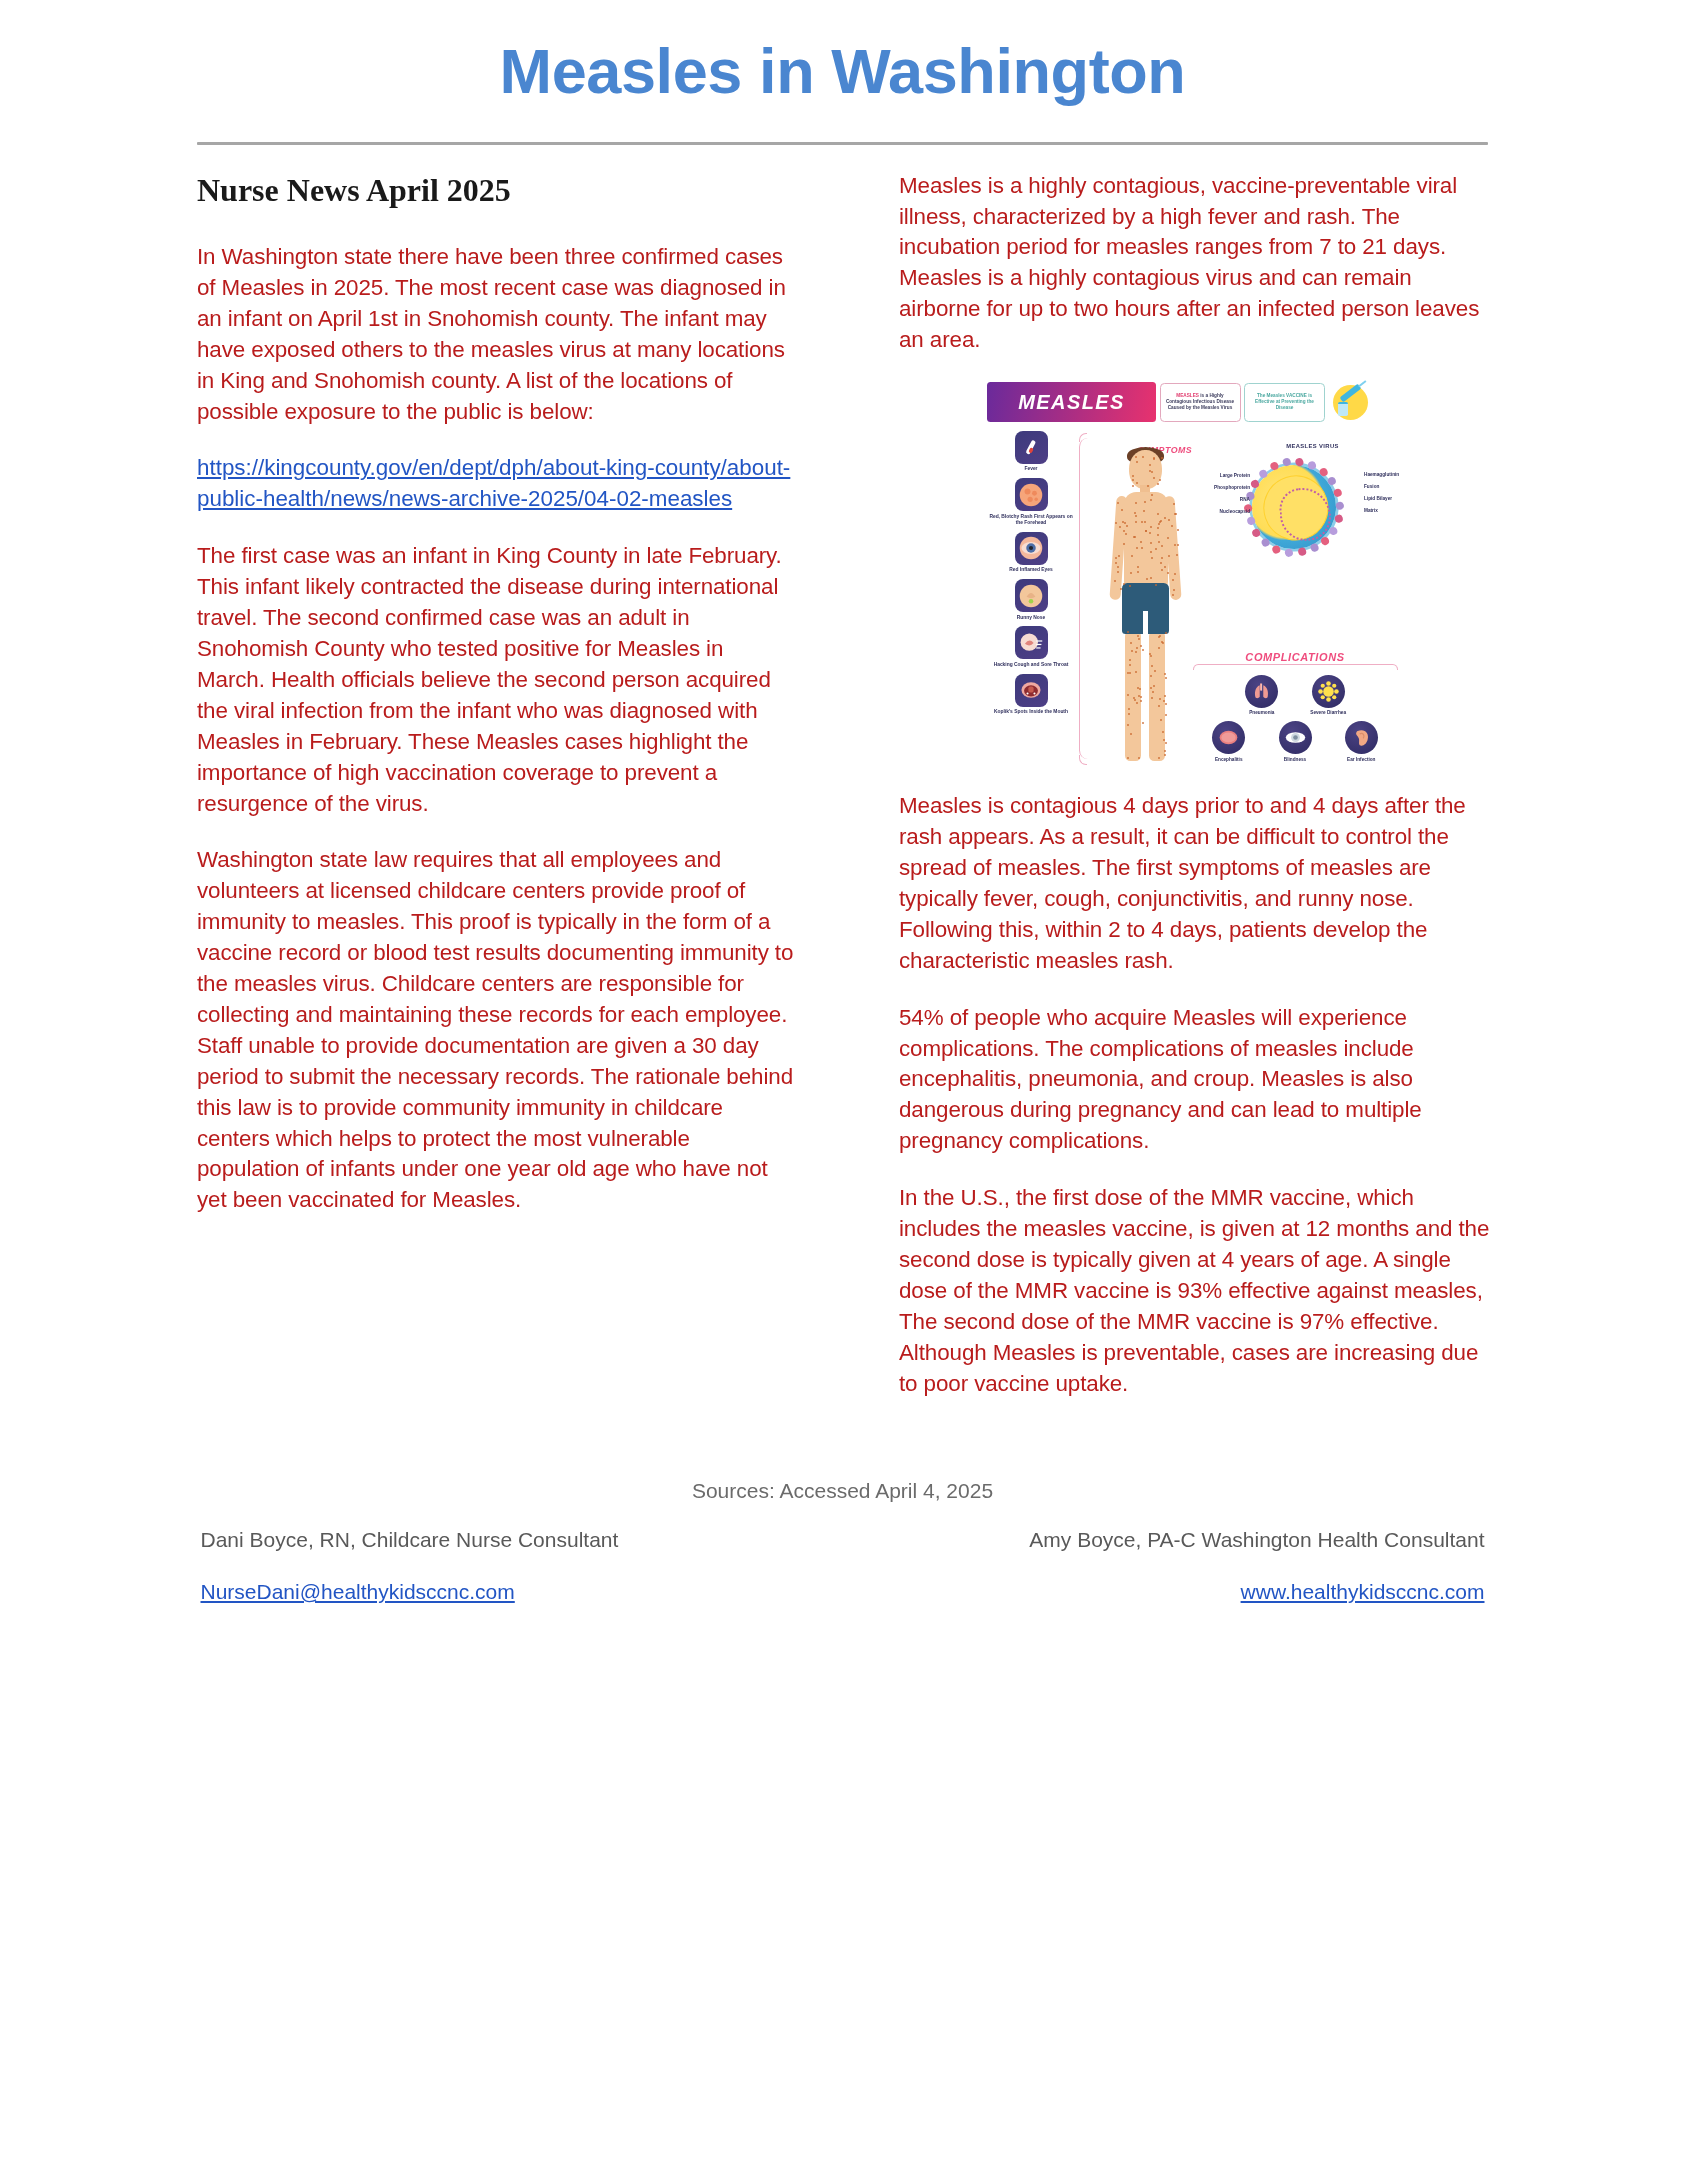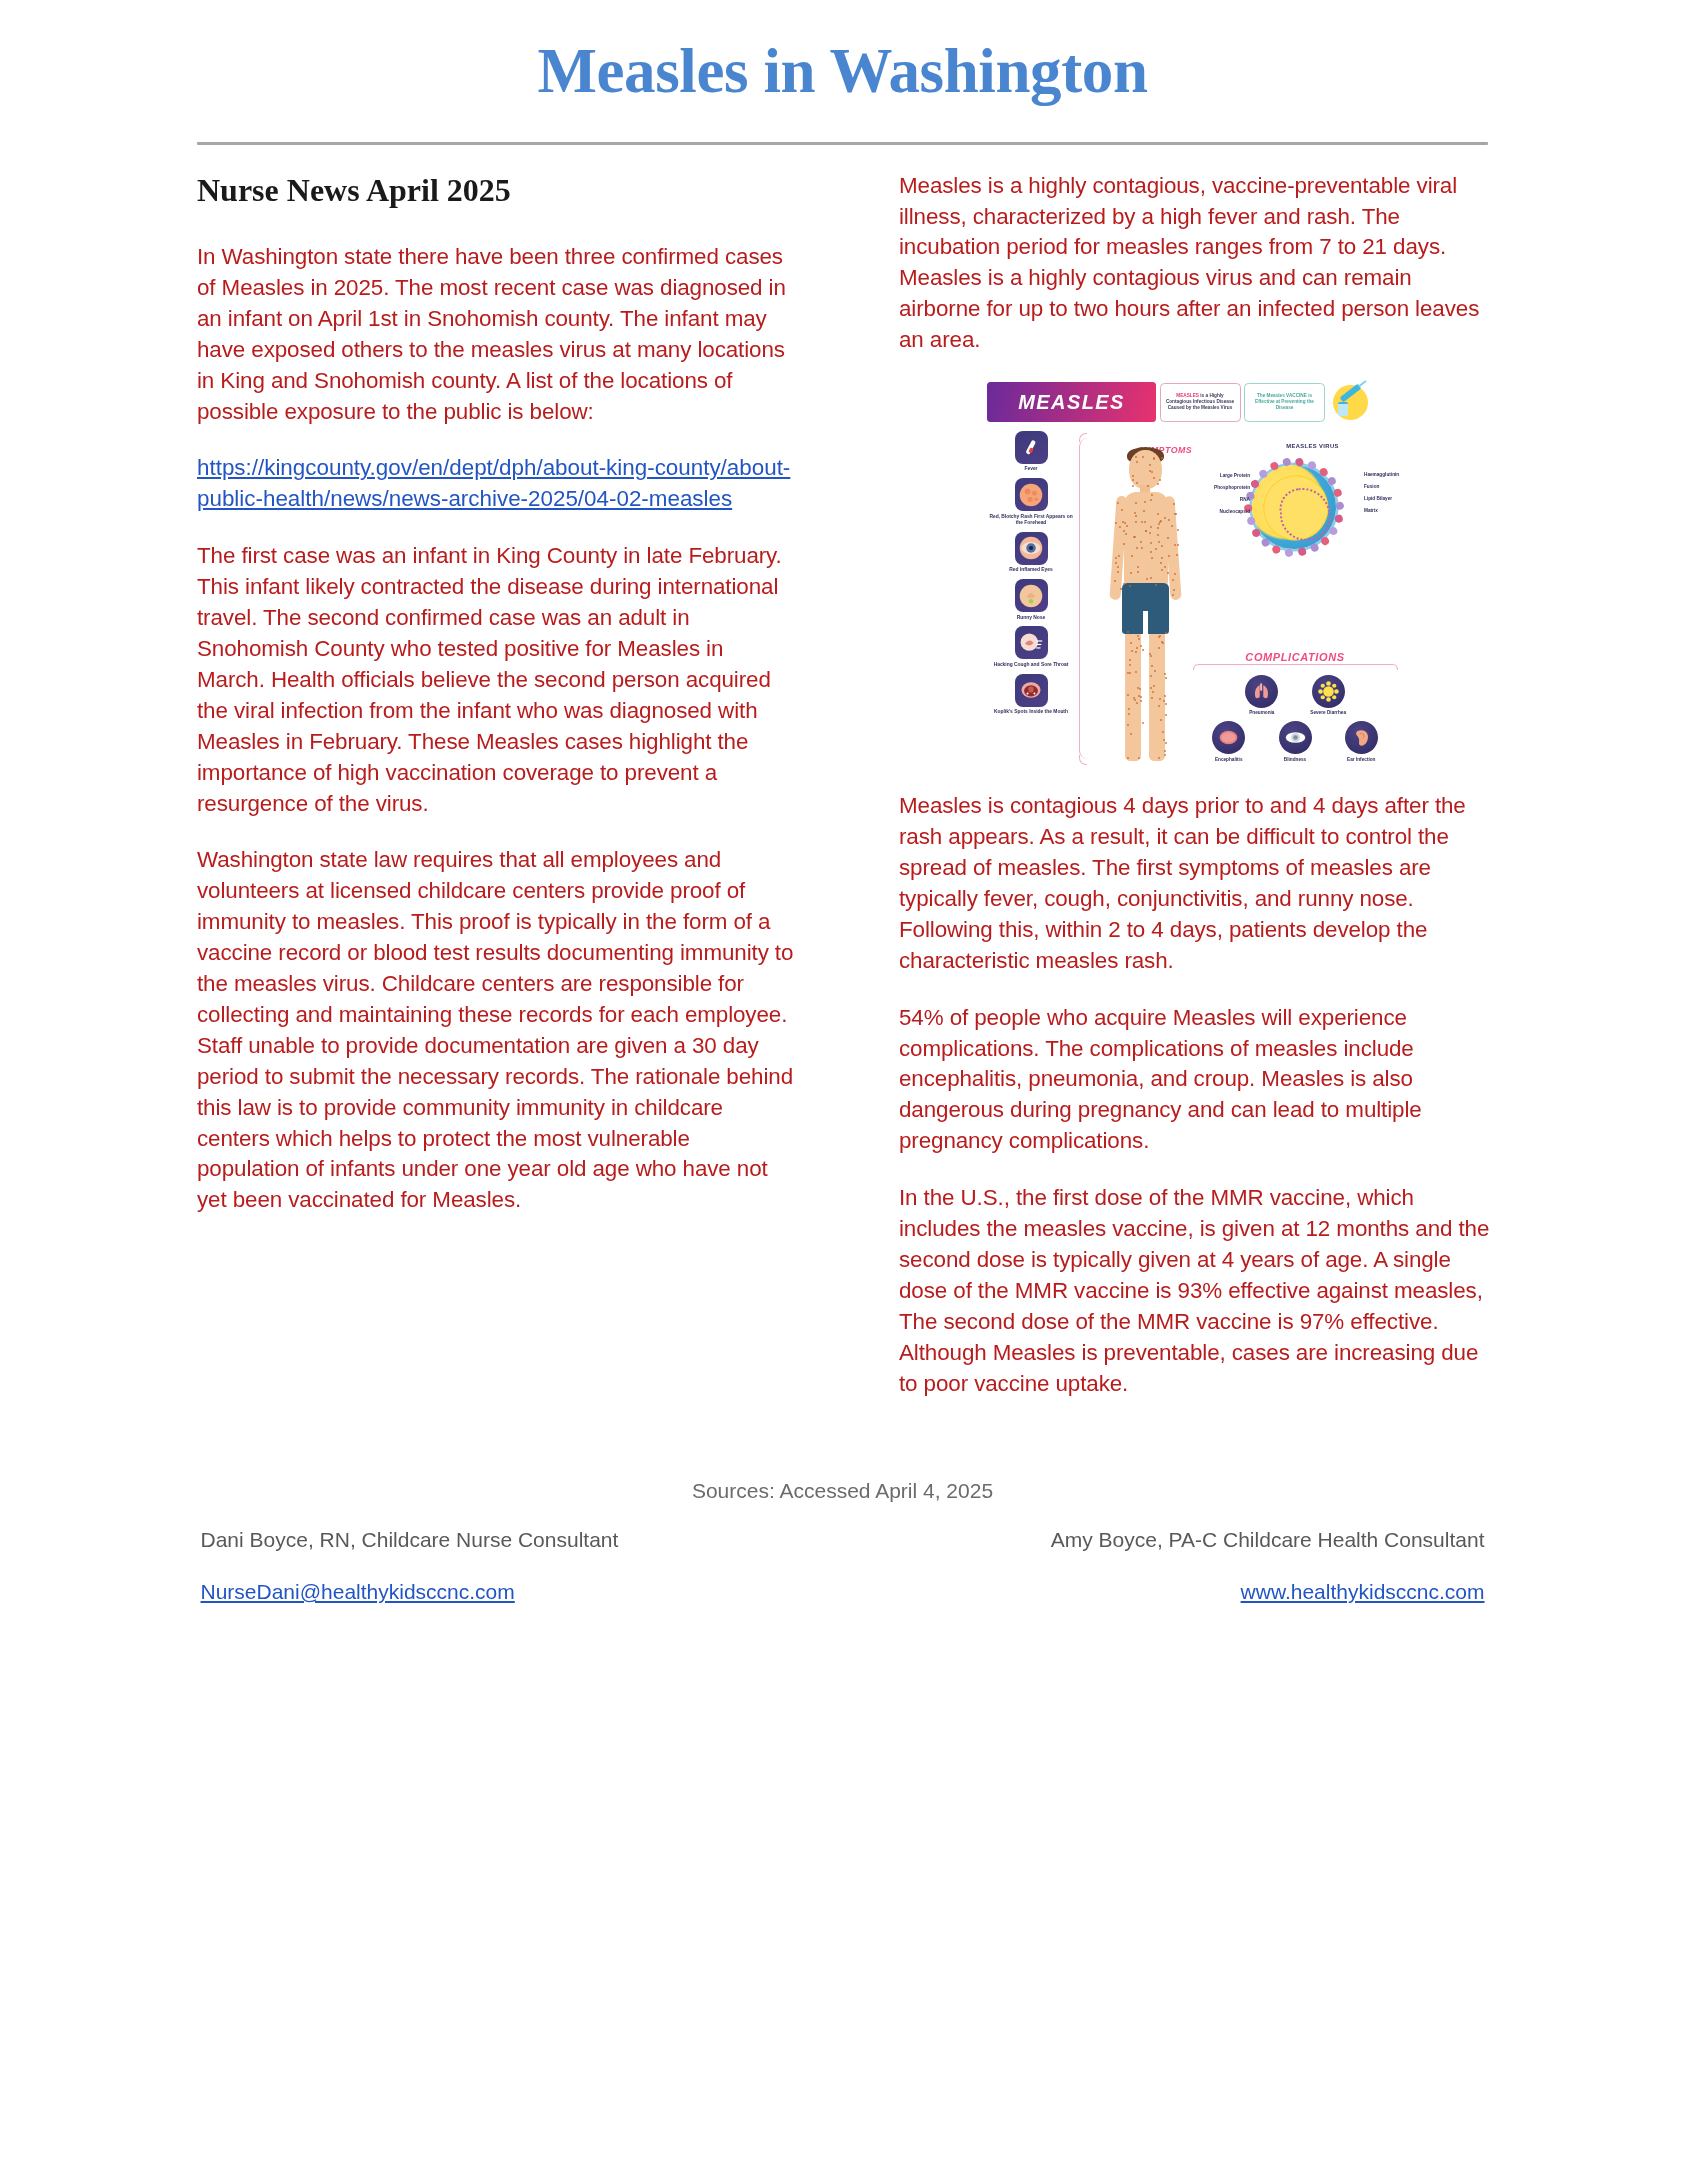--- a/index.html
+++ b/index.html
@@ -23,21 +23,21 @@
   }
   .org-name {
     font-family: "Liberation Sans", sans-serif;
     font-size: 24.6px;
     font-weight: 600;
     color: #2a4fd7;
     letter-spacing: 0.1px;
     line-height: 1.2;
   }
   .doc-title {
-    font-family: Liberation Serif, serif;
+    font-family: Liberation Sans, sans-serif;
     font-size: 63px;
     font-weight: bold;
     color: #4a86d0;
     margin-top: 14px;
     line-height: 1.08;
     letter-spacing: -0.4px;
   }
   .divider-wrap {
     margin-top: 37px;
     padding: 0 197px;
@@ -685,20 +685,20 @@
     <p class="body-text">54% of people who acquire Measles will experience complications.  The complications of measles include encephalitis, pneumonia,  and croup. Measles is also dangerous during pregnancy and can lead to multiple pregnancy complications.</p>
     <p class="body-text">In the U.S., the first dose of the MMR  vaccine, which includes the measles vaccine, is given at 12 months and the second dose is typically given at  4 years of age. A single dose of the MMR  vaccine is 93% effective against measles, The second dose of the MMR  vaccine is 97% effective. Although Measles is preventable,  cases are increasing due to poor vaccine uptake.</p>
   </div>
 </div>
 
 <div class="footer">
   <div class="src-line">Sources:  Accessed April 4, 2025</div>
 
   <div class="signoff">
     <div class="cell">Dani Boyce, RN, Childcare Nurse Consultant</div>
-    <div class="cell right">Amy Boyce, PA-C Childcare Health Consultant</div>
+    <div class="cell right">Amy Boyce, PA-C Washington Health Consultant</div>
   </div>
   <div class="contacts">
     <a href="#">NurseDani@healthykidsccnc.com</a>
     <a href="#">www.healthykidsccnc.com</a>
   </div>
 </div>
 
 
 </body></html>

